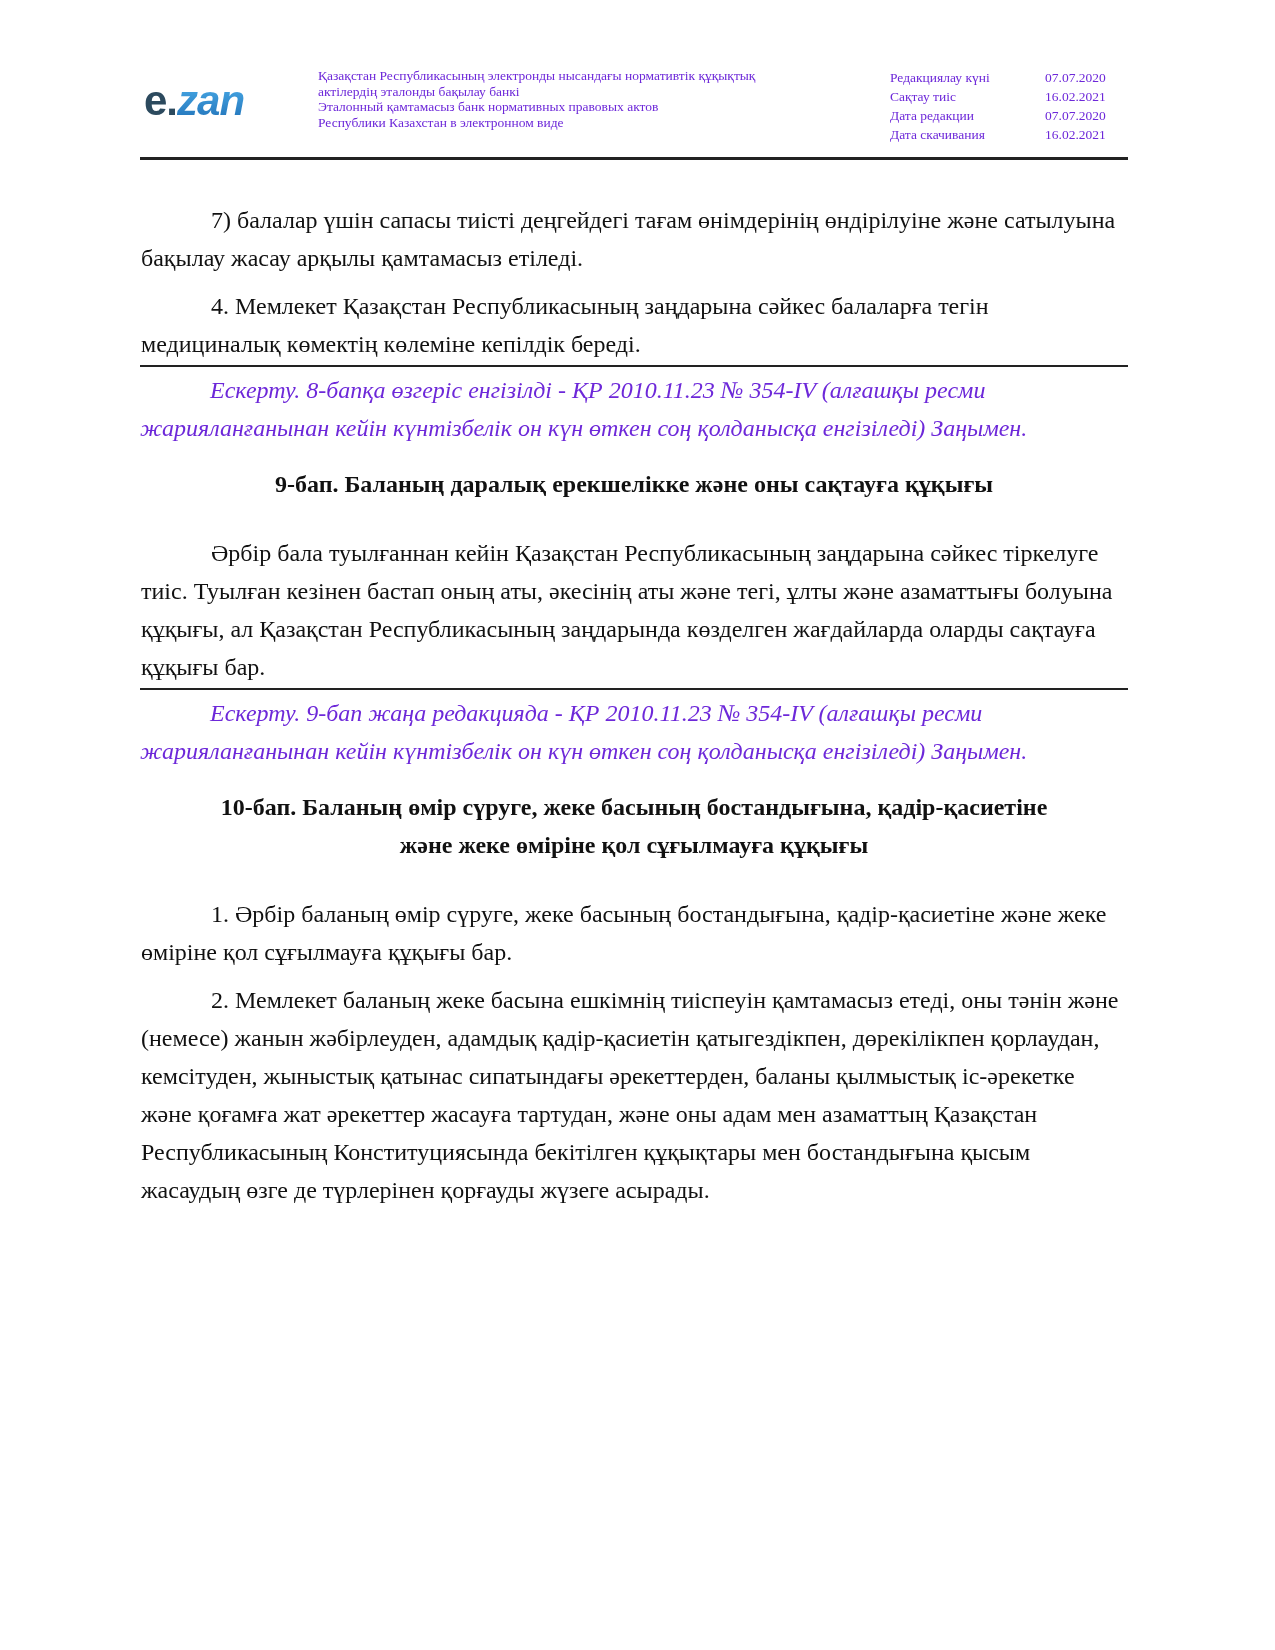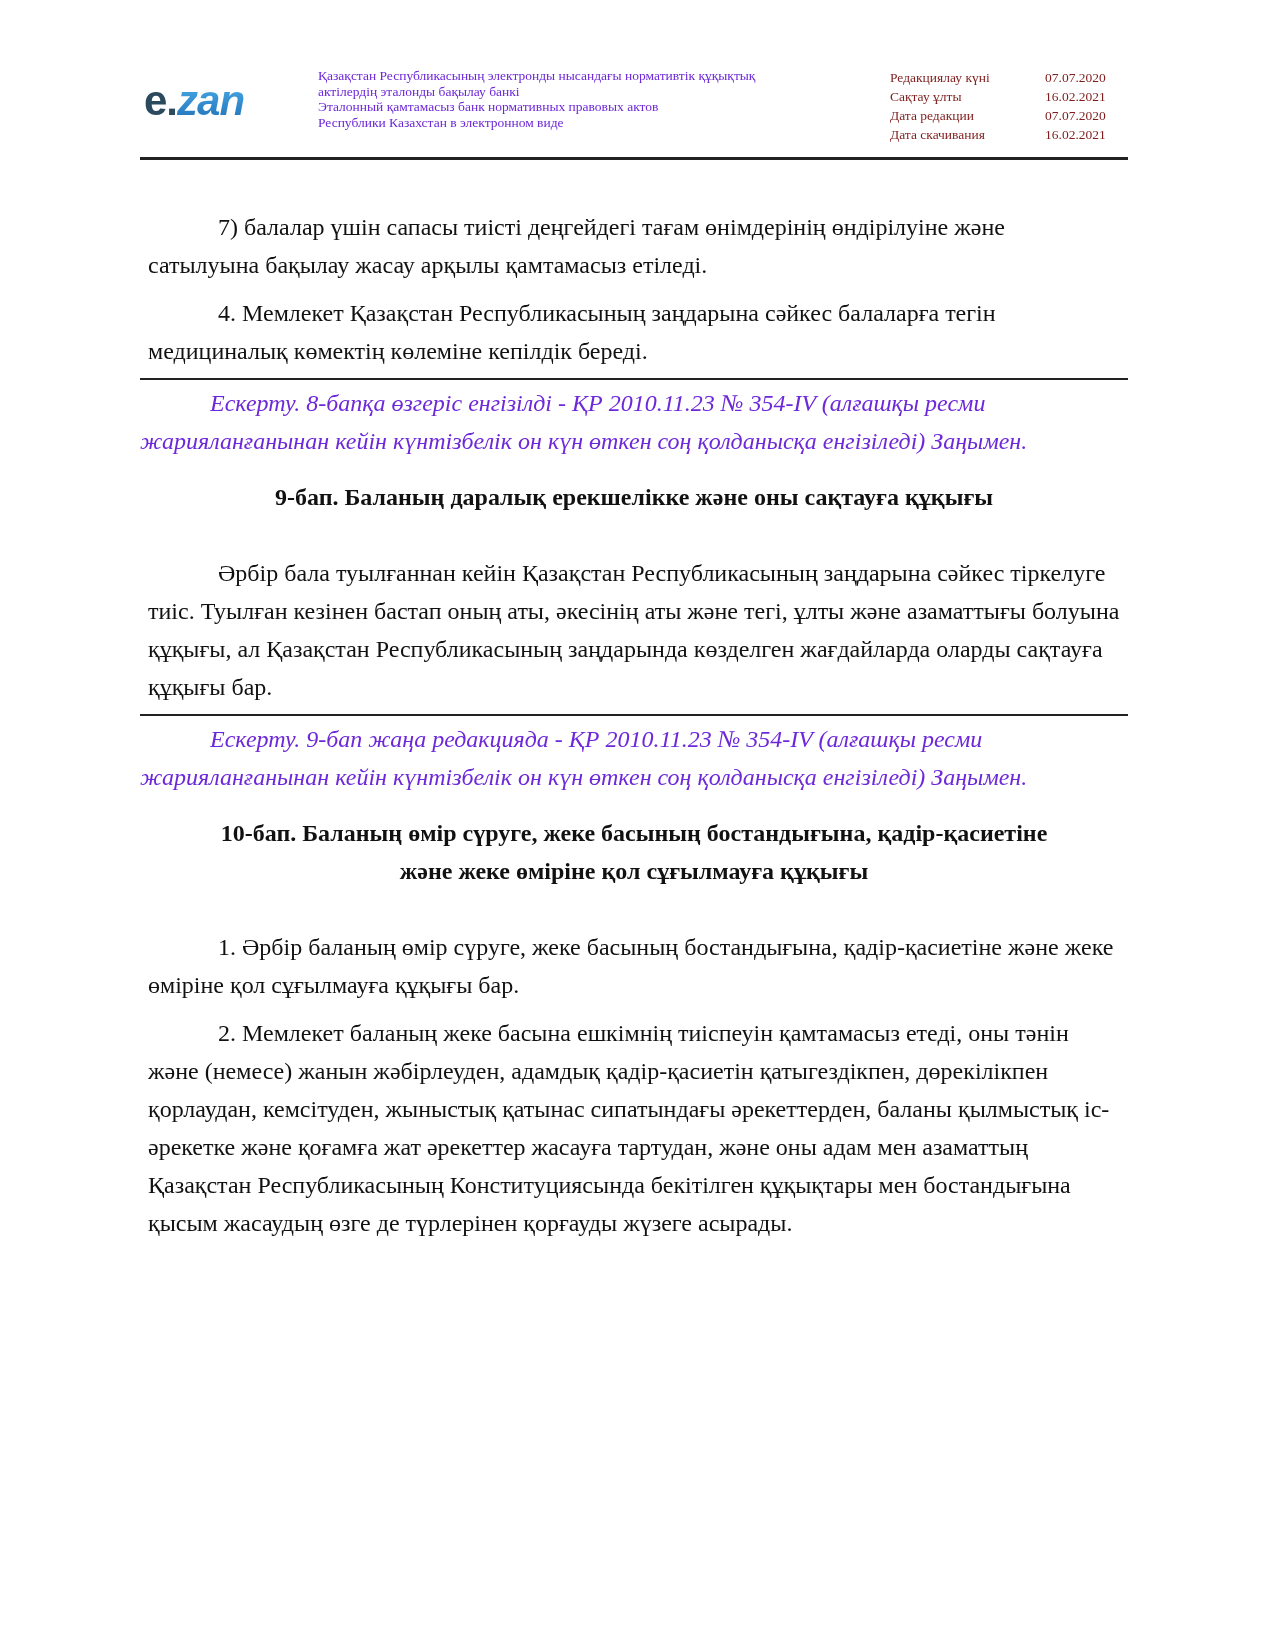--- a/index.html
+++ b/index.html
@@ -3,28 +3,28 @@
 <meta charset="utf-8">
 <style>
   html, body { margin: 0; padding: 0; background: #ffffff; }
   body { width: 1275px; height: 1650px; position: relative; overflow: hidden; font-family: "Liberation Serif", serif; color: #111; }
   .header { position: absolute; left: 140px; top: 62px; width: 988px; height: 98px; }
   .logo { position: absolute; left: 4px; top: 18px; font-family: "Liberation Sans", sans-serif; font-weight: bold; font-size: 42px; letter-spacing: -1px; line-height: 1; }
   .logo .e { color: #2c4a5e; }
   .logo .dot { color: #2c4a5e; }
   .logo .zan { color: #2a8fd6; font-style: italic; background: linear-gradient(180deg, #4fb3ee 0%, #1f6fb6 100%); -webkit-background-clip: text; background-clip: text; color: transparent; }
   .header-text { position: absolute; left: 178px; top: 6px; font-size: 13.5px; line-height: 15.5px; color: #6d28d9; }
-  .meta { position: absolute; left: 750px; top: 6px; font-size: 13.5px; line-height: 19px; color: #7f1d1d; }
+  .meta { position: absolute; left: 750px; top: 6px; font-size: 13.5px; line-height: 19px; color: #6d28d9; }
   .meta-row { display: flex; }
   .meta-label { width: 155px; }
   .meta-value { width: 80px; }
   .header-rule { position: absolute; left: 140px; top: 157px; width: 988px; height: 3px; background: #222; }
 
   .content { position: absolute; left: 140px; top: 200px; width: 988px; font-size: 24px; line-height: 38px; }
-  .p { margin: 8px; text-indent: 70px; }
+  .p { margin: 1px; text-indent: 70px; }
   .p + .p { margin-top: 10px; }
   .rule { height: 2px; background: #222; margin: 2px 0 4px 0; }
   .note { font-style: italic; color: #6d28d9; text-indent: 70px; margin: 0; }
   .heading { font-weight: bold; text-align: center; margin: 0; }
   .gap-s { height: 18px; }
   .gap-m { height: 30px; }
 </style>
 </head>
 <body>
 
@@ -37,21 +37,21 @@
     <div>актілердің эталонды бақылау банкі</div>
     <div>Эталонный қамтамасыз банк нормативных правовых актов</div>
     <div>Республики Казахстан в электронном виде</div>
   </div>
   <div class="meta">
     <div class="meta-row">
       <span class="meta-label">Редакциялау күні</span>
       <span class="meta-value">07.07.2020</span>
     </div>
     <div class="meta-row">
-      <span class="meta-label">Сақтау ұлты</span>
+      <span class="meta-label">Сақтау тиіс</span>
       <span class="meta-value">16.02.2021</span>
     </div>
     <div class="meta-row">
       <span class="meta-label">Дата редакции</span>
       <span class="meta-value">07.07.2020</span>
     </div>
     <div class="meta-row">
       <span class="meta-label">Дата скачивания</span>
       <span class="meta-value">16.02.2021</span>
     </div>

